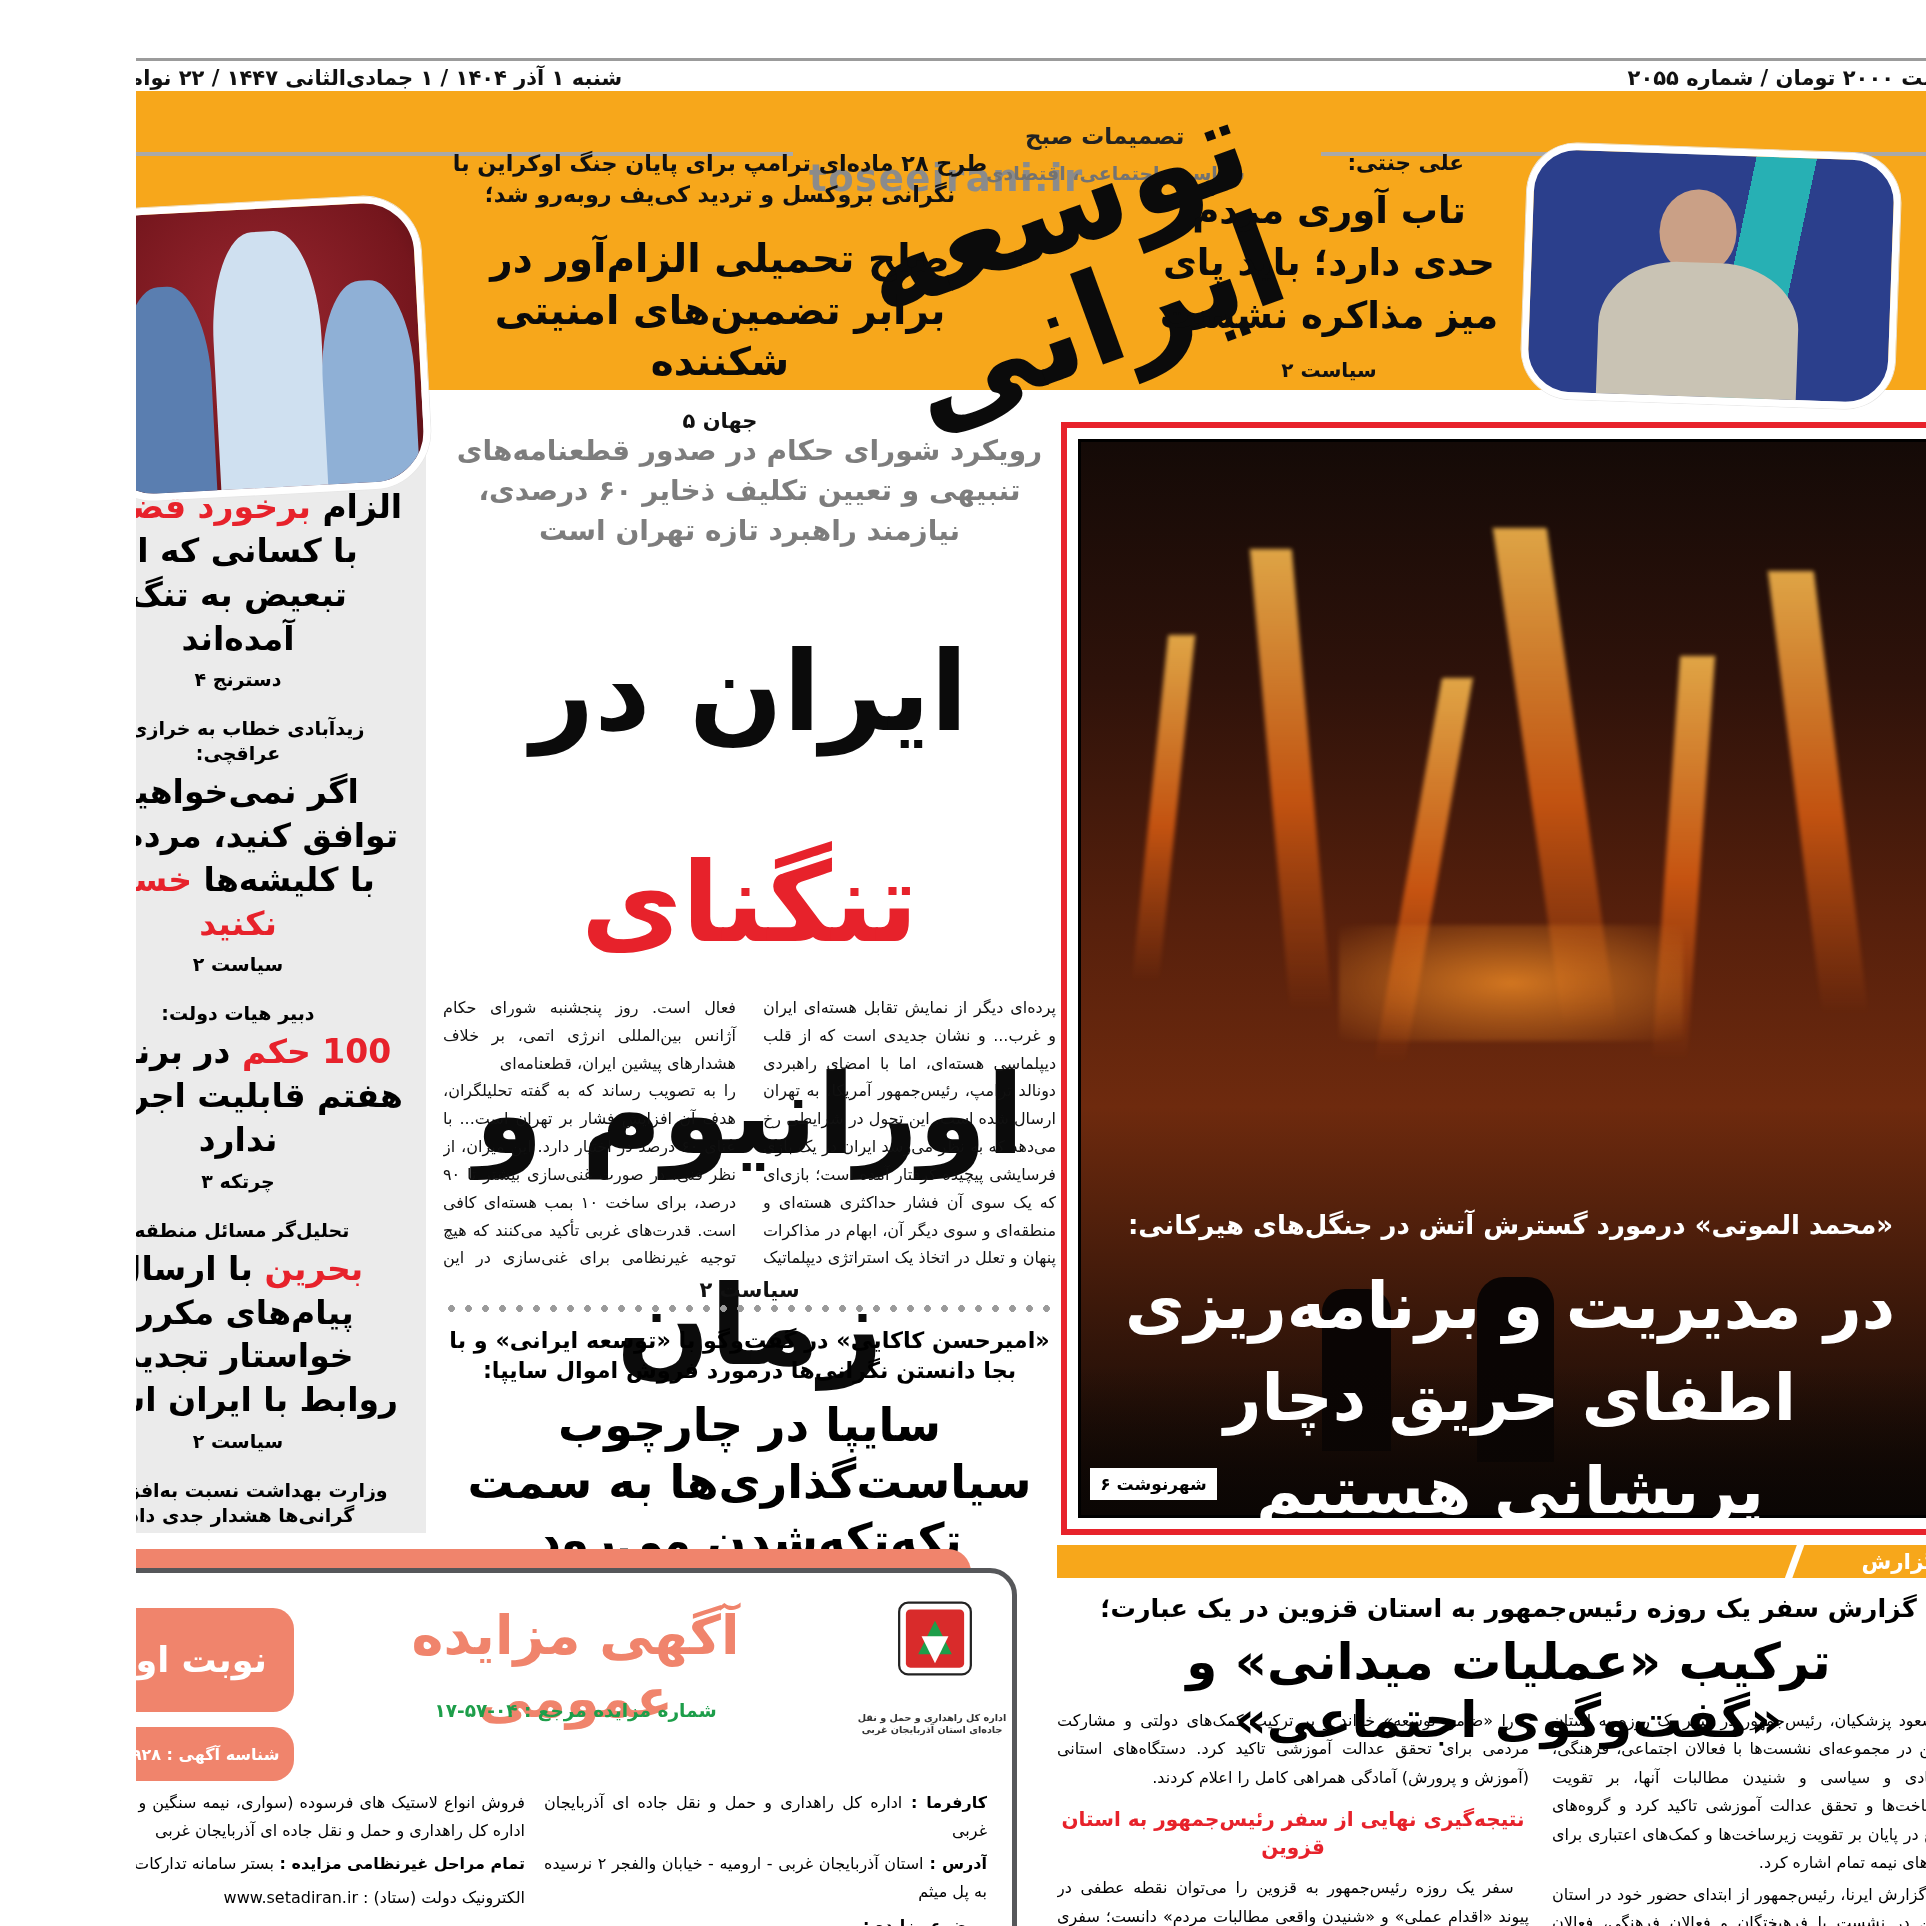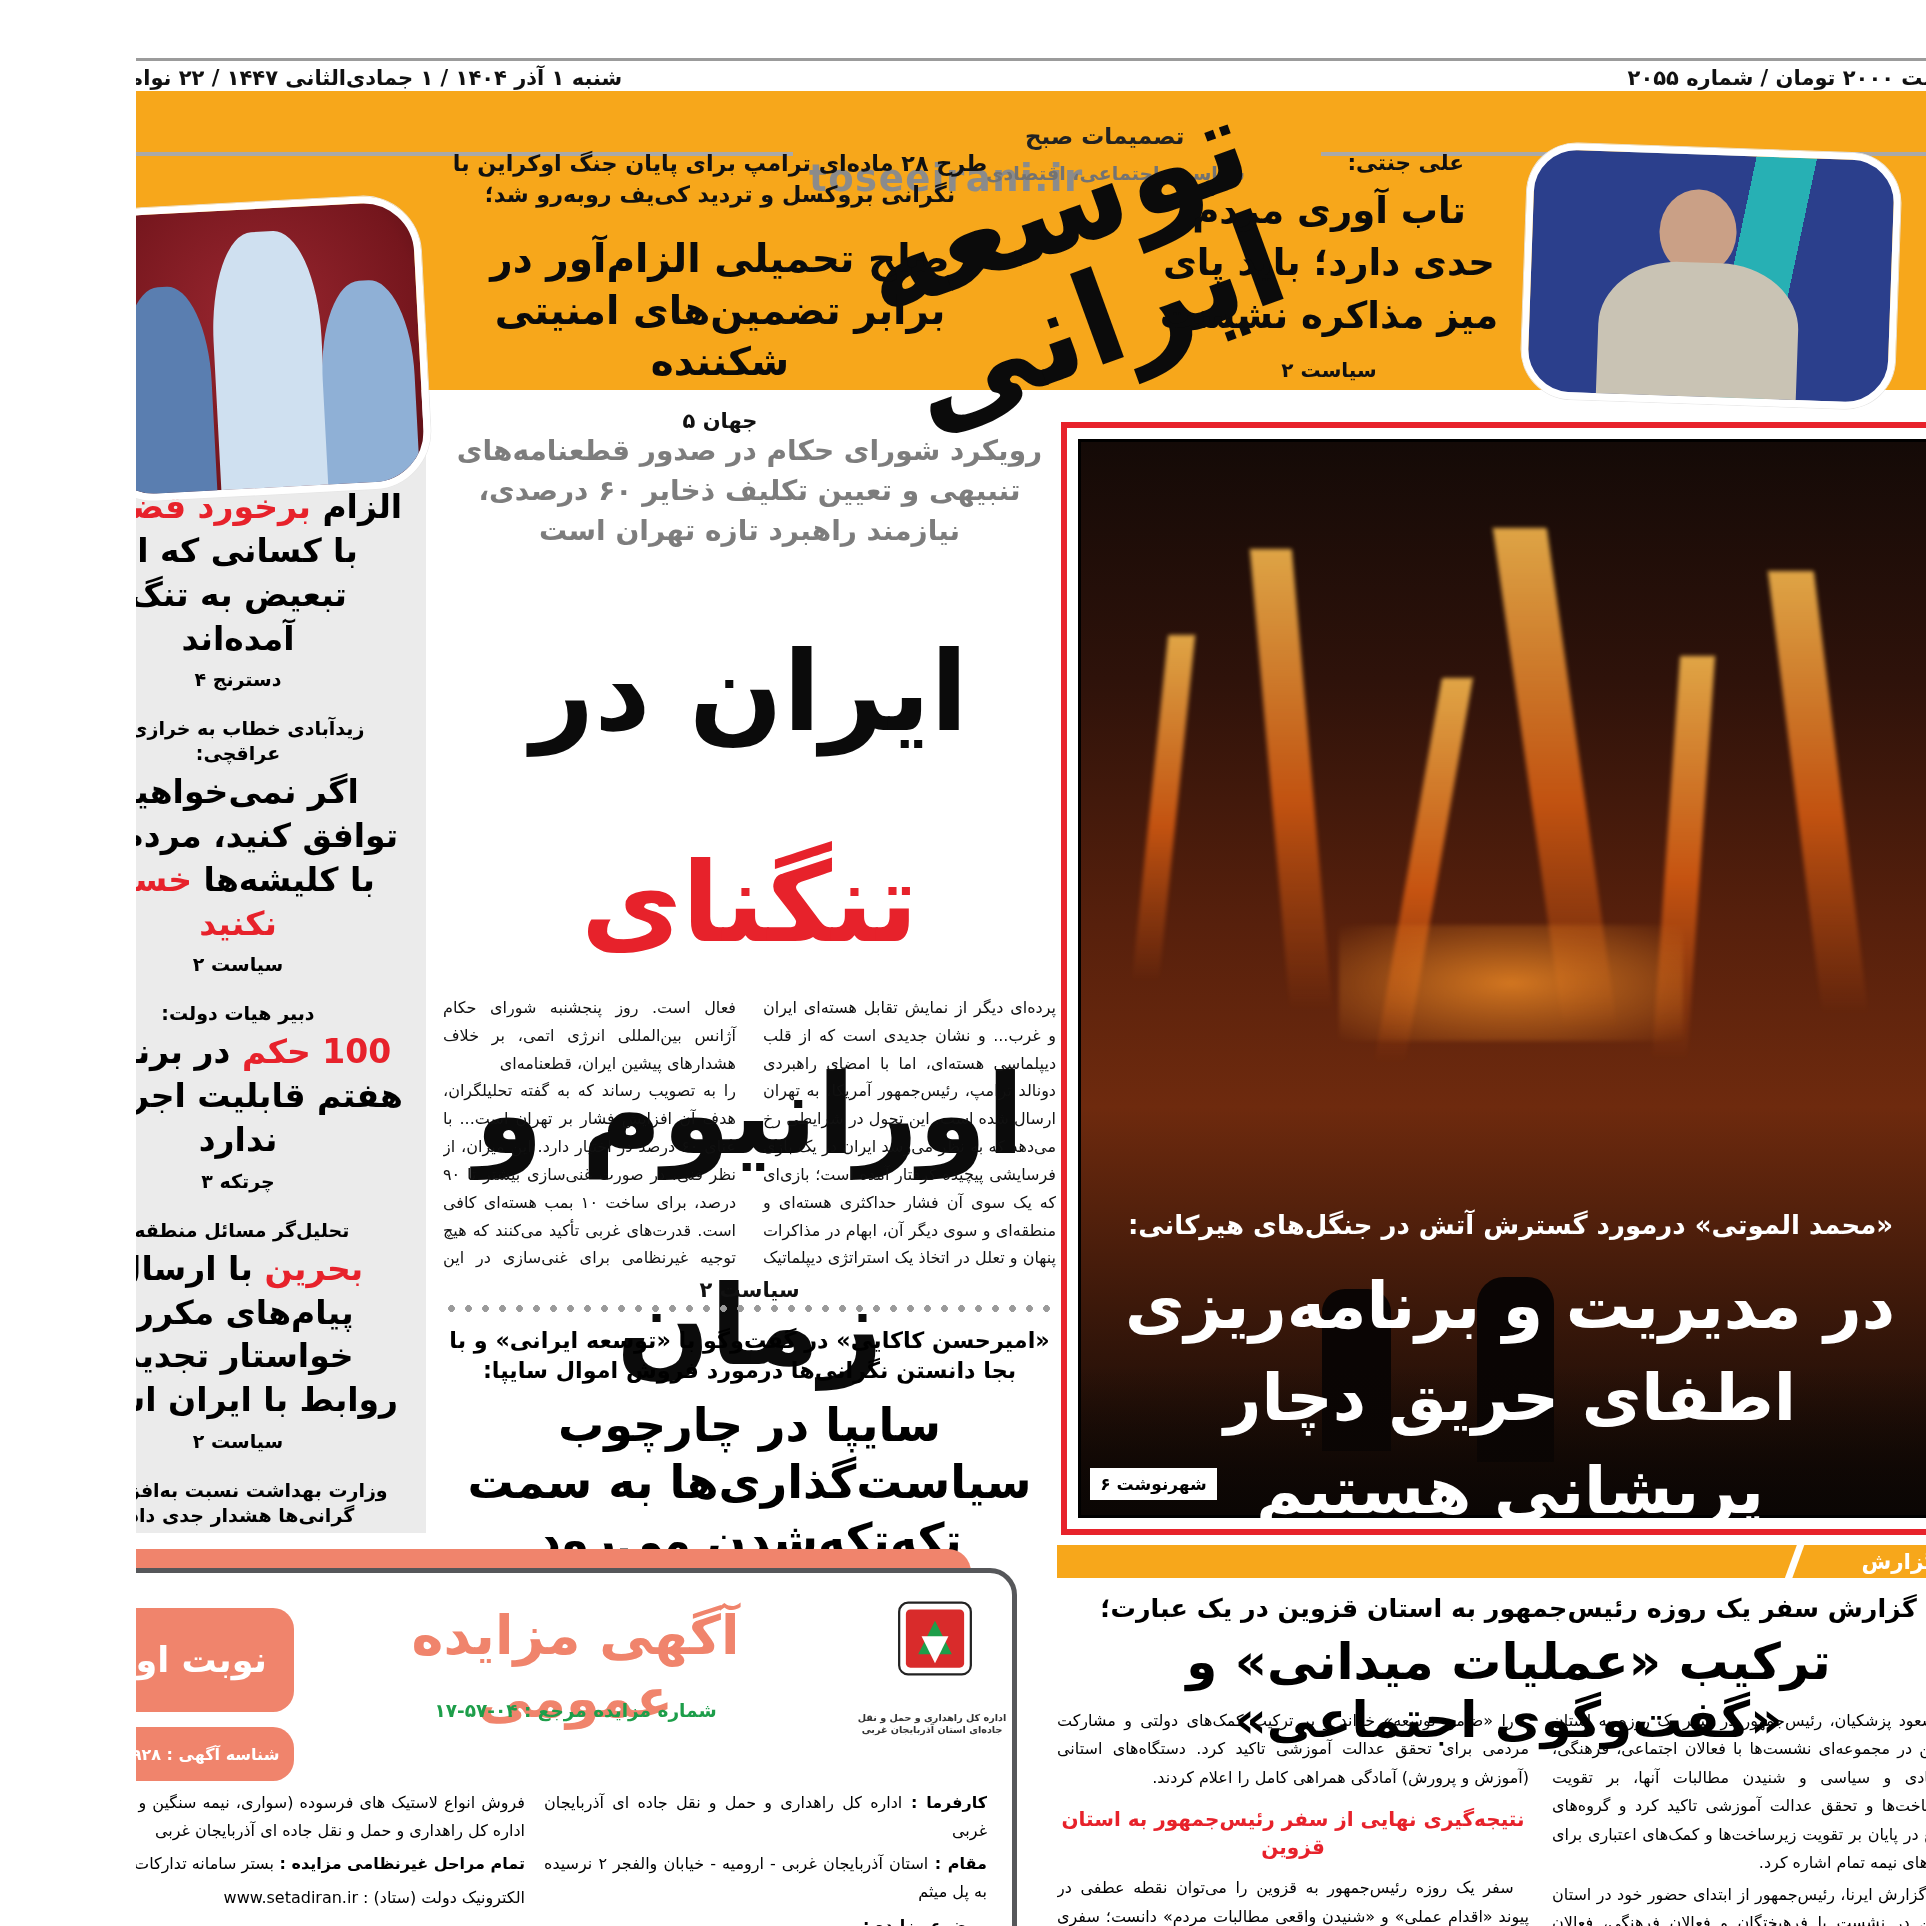--- a/index.html
+++ b/index.html
@@ -201,21 +201,21 @@
     <svg class="abs" style="left:824px;top:23px;" width="112" height="112" viewBox="0 0 100 100">
       <rect x="18" y="6" width="64" height="64" rx="8" fill="#fff" stroke="#222" stroke-width="2"></rect>
       <rect x="24" y="12" width="52" height="52" rx="4" fill="#D92B2B"></rect>
       <path d="M35 52 L50 22 L65 52 Z" fill="#1E9E4A"></path>
       <path d="M38 36 L50 60 L62 36 Z" fill="#fff"></path>
     </svg>
     <div class="abs logocap" style="left:794px;top:139px;width:166px;">اداره کل راهداری و حمل و نقل جاده‌ای استان آذربایجان غربی</div>
     <div class="abs adbody" style="left:27px;top:216px;width:905px;height:177px;font-size:16px;line-height:1.75;">
       <div class="cols2" id="ad1-cols" style="column-gap:19px;">
           <p><b>کارفرما : </b>اداره کل راهداری و حمل و نقل جاده ای آذربایجان غربی</p>
-          <p><b>مقام : </b>استان آذربایجان غربی - ارومیه - خیابان والفجر ۲ نرسیده به پل میثم</p>
+          <p><b>آدرس : </b>استان آذربایجان غربی - ارومیه - خیابان والفجر ۲ نرسیده به پل میثم</p>
           <p><b>موضوع مزایده : </b></p>
           <p>فروش انواع لاستیک های فرسوده (سواری، نیمه سنگین و سنگین) اداره کل راهداری و حمل و نقل جاده ای آذربایجان غربی</p>
           <p><b>تمام مراحل غیرنظامی مزایده : </b>بستر سامانه تدارکات</p>
           <p>الکترونیک دولت (ستاد) : www.setadiran.ir</p>
         </div>
     </div>
 
   </div>
 
 </div>

